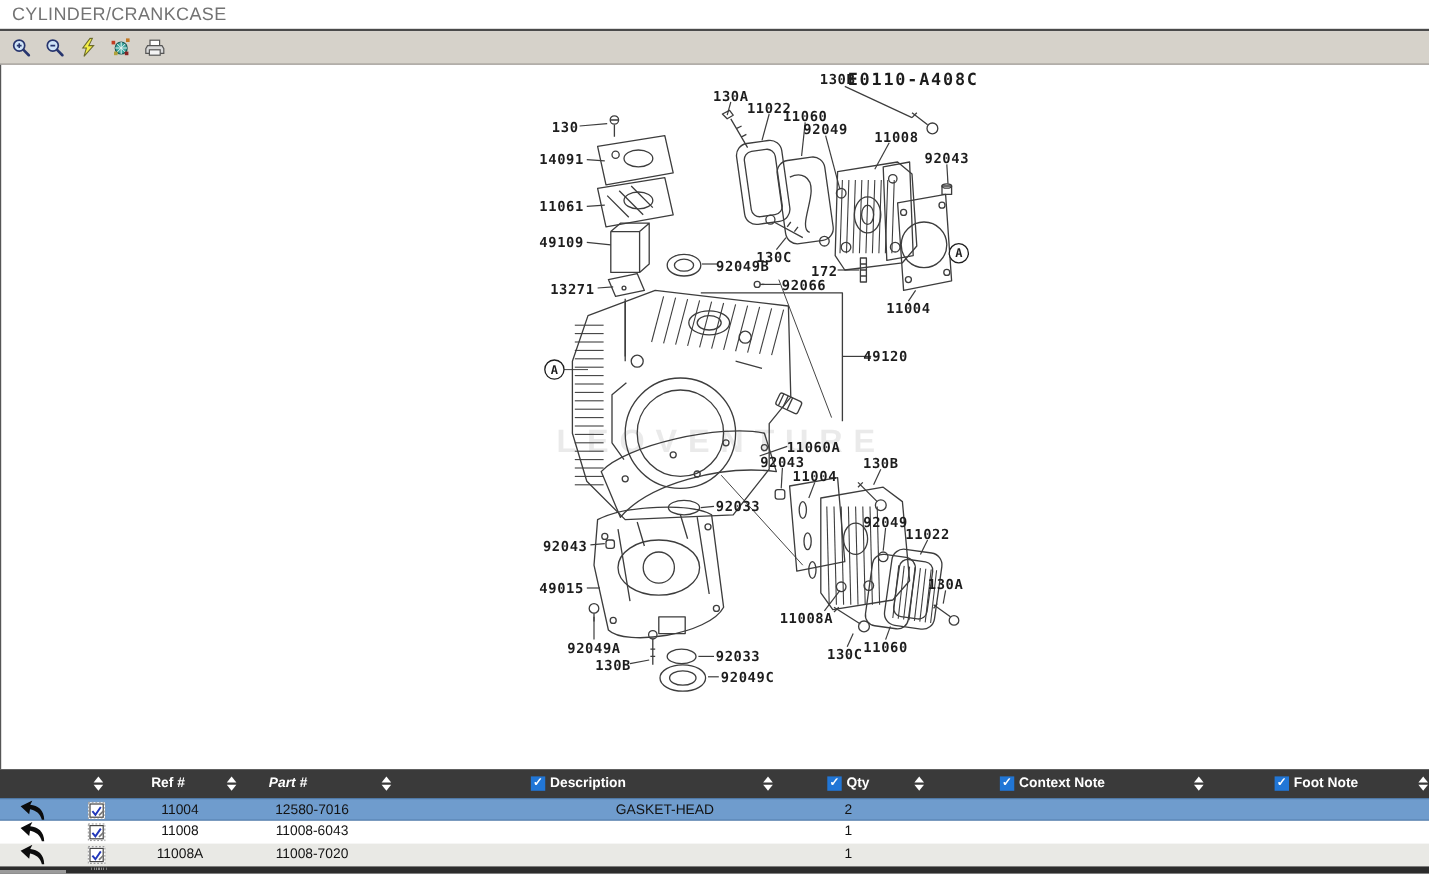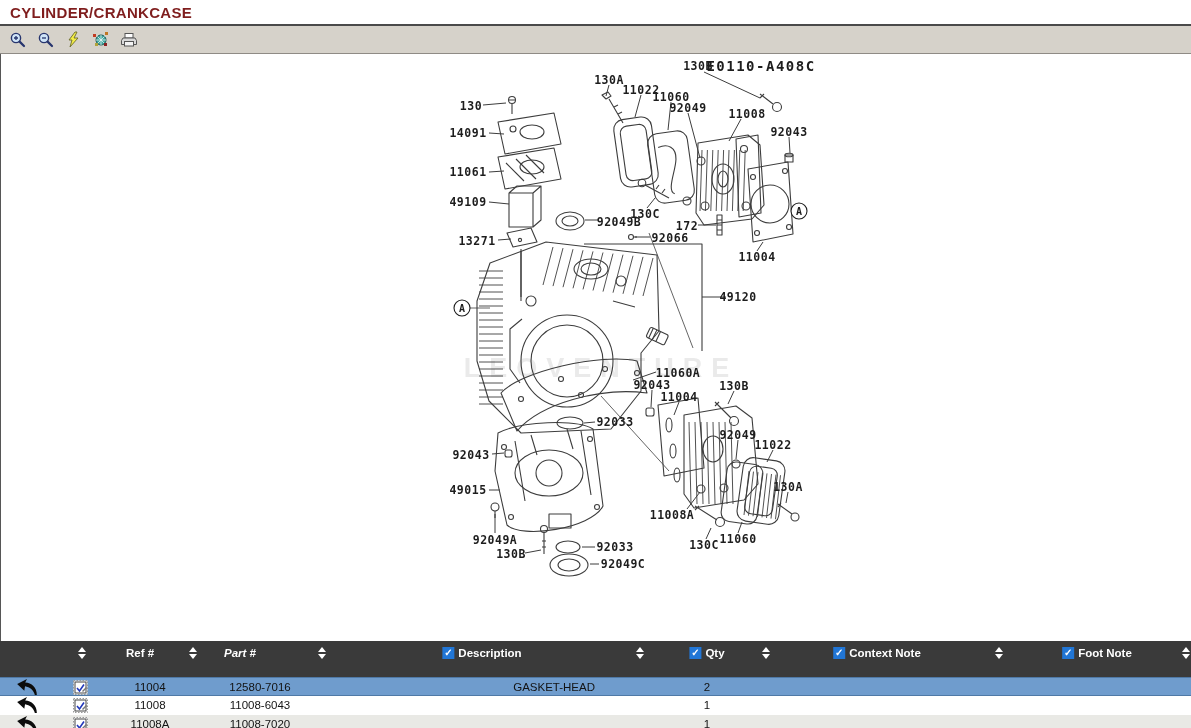--- a/index.html
+++ b/index.html
@@ -1,38 +1,38 @@
 <!DOCTYPE html>
 <html><head>
 <meta charset="utf-8">
 <style>
   html,body{margin:0;padding:0;width:1191px;height:728px;overflow:hidden;background:#fff;
     font-family:"Liberation Sans",sans-serif;}
   
   .titlebar{height:24px;background:#fff;display:flex;align-items:center;padding-left:10px;
     border-bottom:2px solid #4a4a4a;}
-  .title{font-size:15px;font-weight:bold;color:#7f1d1d;letter-spacing:.3px;}
+  .title{font-size:15px;font-weight:normal;color:#737373;letter-spacing:.3px;}
   
   .toolbar{height:27px;background:#d6d2ca;border-bottom:1px solid #8f8b85;
     display:flex;align-items:center;gap:8px;padding-left:7px;}
   .tbtn{width:20px;height:20px;display:flex;align-items:center;justify-content:center;cursor:pointer;}
   
   .canvas{position:relative;width:1190px;height:587px;background:#fff;border-left:1px solid #565656;}
   .canvas svg{position:absolute;left:0;top:0;}
   .plabel{font-family:"DejaVu Sans Mono",monospace;font-weight:bold;font-size:11.5px;
     fill:#1d1d1d;text-anchor:middle;letter-spacing:.5px;cursor:pointer;}
   .plabel.lg{font-size:14px;letter-spacing:1.5px;}
   .callout-txt{font-family:"DejaVu Sans Mono",monospace;font-weight:bold;font-size:10px;
     fill:#1d1d1d;text-anchor:middle;}
   .wmark{font-family:"Liberation Sans",sans-serif;font-weight:bold;font-size:27px;
     fill:rgba(160,160,160,.22);letter-spacing:9px;text-anchor:middle;}
   .lead{stroke:#3d3d3d;stroke-width:1;}
   
   .grid{position:absolute;left:0;top:641px;width:1191px;height:87px;background:#fff;}
-  .ghead{position:relative;height:36px;background:#3a3a3a;}
+  .ghead{position:relative;height:24px;background:#3a3a3a;}
   .hcol{position:absolute;top:0;height:24px;display:flex;align-items:center;gap:4px;
     transform:translateX(-50%);color:#fff;font-size:11.5px;font-weight:bold;white-space:nowrap;}
   .sortb{position:absolute;top:6px;transform:translateX(-50%);display:flex;flex-direction:column;
     gap:2px;cursor:pointer;}
   .tri-up{width:0;height:0;border-left:4px solid transparent;border-right:4px solid transparent;
     border-bottom:5px solid #fff;}
   .tri-down{width:0;height:0;border-left:4px solid transparent;border-right:4px solid transparent;
     border-top:5px solid #fff;}
   .cb{width:12px;height:12px;background:#2176d6;color:#fff;font-size:10px;line-height:12px;
     text-align:center;cursor:pointer;flex:0 0 auto;}

